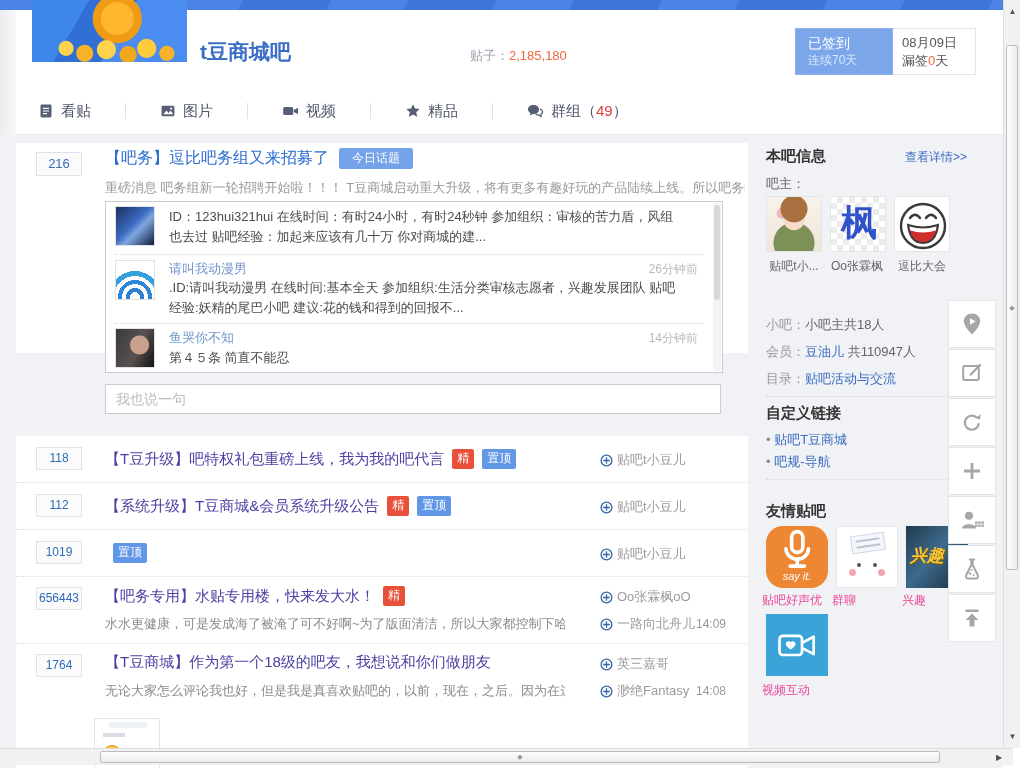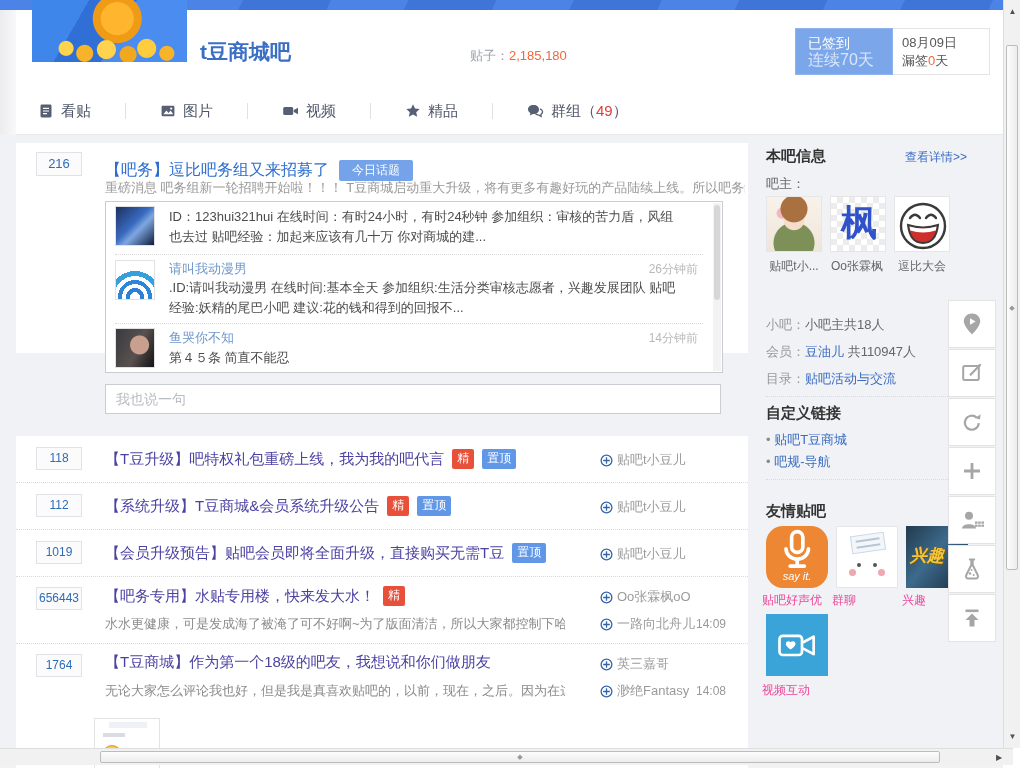--- a/index.html
+++ b/index.html
@@ -26,22 +26,22 @@
       linear-gradient(120deg,#3f86ea 0 30%,#2f6fd6 30% 55%,#4a8cf0 55% 100%);
   }
   .forum-title { left:200px; top:38px; font-size:21px; font-weight:bold; color:#38univ6fc5; color:#3a6fc5; }
   .posts-line { left:470px; top:47px; font-size:13px; color:#9aa0ab; }
   .posts-line b { color:#f0683c; font-weight:normal; }
 
   .signin { left:795px; top:28px; width:181px; height:47px; }
   .signin-left { position:absolute; left:0; top:0; width:98px; height:47px;
     background:#7ba7ea; border:1px solid #8fb3ec; color:#fff; padding:5px 0 0 12px; cursor:pointer; }
   .signin-left .s1 { font-size:14px; line-height:18px; }
-  .signin-left .s2 { font-size:16px; color:#d9e6fb; line-height:16px; }
-  .signin-right { position:absolute; left:98px; top:0; width:97px; height:47px;
+  .signin-left .s2 { font-size:12px; color:#d9e6fb; line-height:16px; }
+  .signin-right { position:absolute; left:98px; top:0; width:83px; height:47px;
     background:#fff; border:1px solid #e4e4e4; border-left:none; padding:5px 0 0 9px; }
   .signin-right .d1 { font-size:13px; color:#555; line-height:18px; }
   .signin-right .d2 { font-size:13px; color:#555; line-height:17px; }
   .signin-right .d2 b { color:#f0683c; font-weight:normal; }
 
   
   .nav-bar { left:16px; top:88px; width:987px; height:47px; background:#fff;
     border-bottom:1px solid #e8e8e8; display:flex; align-items:center; padding-left:22px; }
   .nav-item { display:flex; align-items:center; font-size:15px; color:#4f5669; cursor:pointer;justify-content:flex-end; }
   .nav-item svg { margin-right:7px; }
@@ -49,21 +49,21 @@
   .nav-red { color:#e23c3c; }
 
   
   .content-bg { left:0; top:135px; width:1003px; height:633px; background:#f1f2f6; }
 
   
   .featured-card { left:16px; top:143px; width:732px; height:210px; background:#fff; }
   .count-badge { position:absolute; width:46px; height:24px; line-height:22px; text-align:center;
     background:#fbfbfc; border:1px solid #e0e2e8; color:#2e6cb8; font-size:13px; }
   .f-count { left:20px; top:9px; }
-  .f-titleline { position:absolute; left:89px; top:17px; display:flex; align-items:flex-start; }
+  .f-titleline { position:absolute; left:89px; top:5px; display:flex; align-items:flex-start; }
   .f-title { font-size:16px; color:#2b6dd0; text-decoration:none; cursor:pointer; }
   .topic-badge { margin-left:10px; background:#74a3e9; color:#fff; font-size:12px;
     padding:2px 13px; border-radius:2px; }
   .f-summary { position:absolute; left:89px; top:36px; width:640px; font-size:13px; color:#999;
     white-space:nowrap; overflow:hidden; }
 
   .cbox { position:absolute; left:89px; top:58px; width:618px; height:172px;
     border:1px solid #c9ccd3; background:#fff; }
   .cmt-avatar { position:absolute; left:9px; width:40px; height:40px; border:1px solid #e2e2e2; cursor:pointer; }
   .av-1 { background:linear-gradient(135deg,#1c3060,#3a6bc0 45%,#7fa7e0 60%,#0e1c3a); }
@@ -296,21 +296,20 @@
             <circle cx="7" cy="7" r="5.8" fill="none" stroke="#3465a8" stroke-width="1.4"></circle>
             <path d="M7 3.4 V10.6 M3.4 7 H10.6" stroke="#3465a8" stroke-width="1.4"></path>
           </svg>
         <a>贴吧t小豆儿</a>
       </div>
     </div>
 
     <div class="trow" style="height:47px;">
       <div class="count-badge">1019</div>
       <div class="t-main">
-        <a class="t-title">【会员升级预告】贴吧会员即将全面升级，直接购买无需T豆</a>
         <span class="badge b-sticky">置顶</span>
       </div>
       <div class="t-author" style="top:15px;">
         <svg width="13" height="13" viewBox="0 0 14 14">
             <circle cx="7" cy="7" r="5.8" fill="none" stroke="#3465a8" stroke-width="1.4"></circle>
             <path d="M7 3.4 V10.6 M3.4 7 H10.6" stroke="#3465a8" stroke-width="1.4"></path>
           </svg>
         <a>贴吧t小豆儿</a>
       </div>
     </div>

